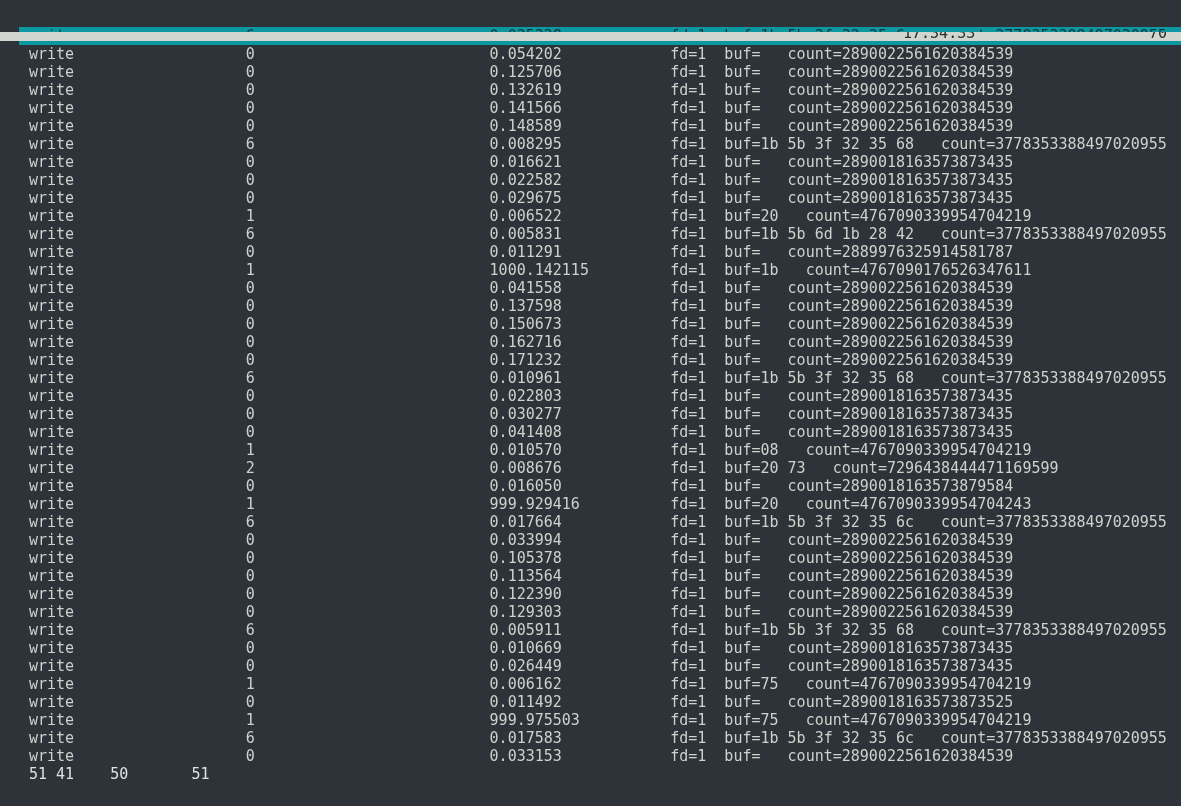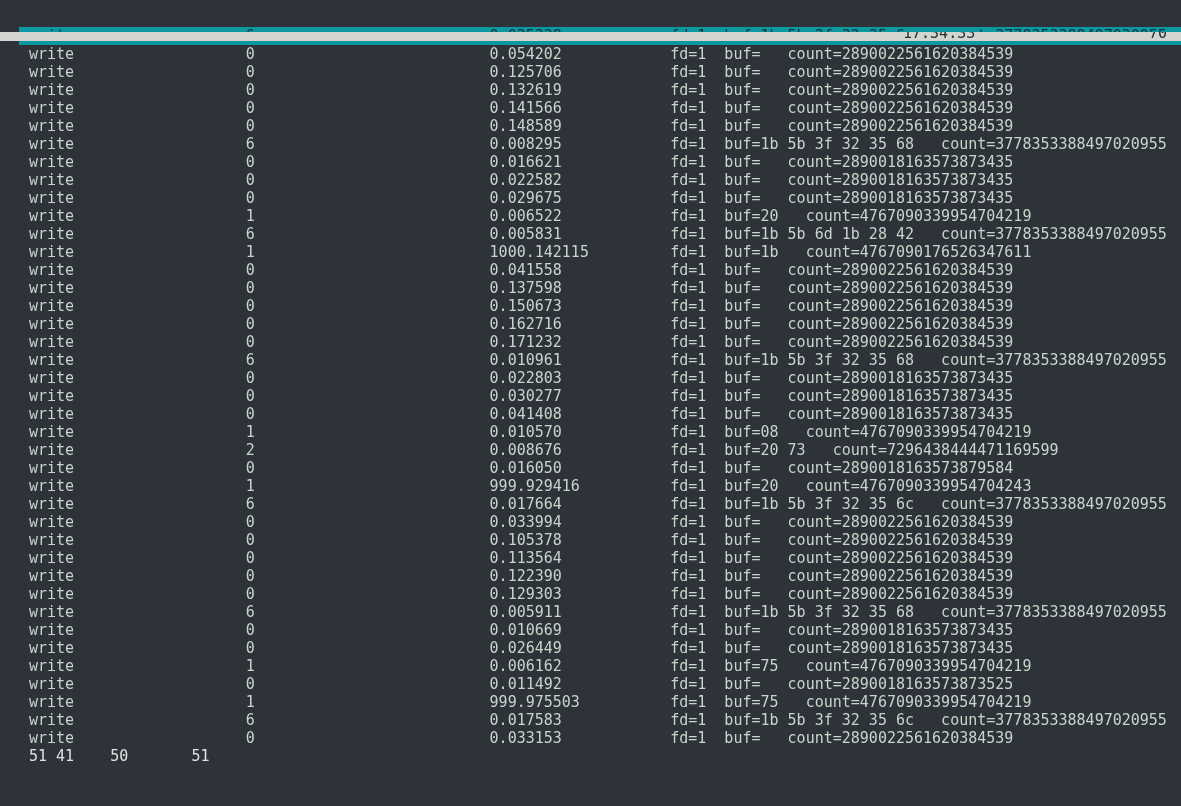--- a/index.html
+++ b/index.html
@@ -55,20 +55,21 @@
       <div class="trow">write                   0                          0.125706            fd=1  buf=   count=2890022561620384539</div>
       <div class="trow">write                   0                          0.132619            fd=1  buf=   count=2890022561620384539</div>
       <div class="trow">write                   0                          0.141566            fd=1  buf=   count=2890022561620384539</div>
       <div class="trow">write                   0                          0.148589            fd=1  buf=   count=2890022561620384539</div>
       <div class="trow">write                   6                          0.008295            fd=1  buf=1b 5b 3f 32 35 68   count=3778353388497020955</div>
       <div class="trow">write                   0                          0.016621            fd=1  buf=   count=2890018163573873435</div>
       <div class="trow">write                   0                          0.022582            fd=1  buf=   count=2890018163573873435</div>
       <div class="trow">write                   0                          0.029675            fd=1  buf=   count=2890018163573873435</div>
       <div class="trow">write                   1                          0.006522            fd=1  buf=20   count=4767090339954704219</div>
       <div class="trow">write                   6                          0.005831            fd=1  buf=1b 5b 6d 1b 28 42   count=3778353388497020955</div>
+      <div class="trow">write                   0                          0.011291            fd=1  buf=   count=2889976325914581787</div>
       <div class="trow">write                   1                          1000.142115         fd=1  buf=1b   count=4767090176526347611</div>
       <div class="trow">write                   0                          0.041558            fd=1  buf=   count=2890022561620384539</div>
       <div class="trow">write                   0                          0.137598            fd=1  buf=   count=2890022561620384539</div>
       <div class="trow">write                   0                          0.150673            fd=1  buf=   count=2890022561620384539</div>
       <div class="trow">write                   0                          0.162716            fd=1  buf=   count=2890022561620384539</div>
       <div class="trow">write                   0                          0.171232            fd=1  buf=   count=2890022561620384539</div>
       <div class="trow">write                   6                          0.010961            fd=1  buf=1b 5b 3f 32 35 68   count=3778353388497020955</div>
       <div class="trow">write                   0                          0.022803            fd=1  buf=   count=2890018163573873435</div>
       <div class="trow">write                   0                          0.030277            fd=1  buf=   count=2890018163573873435</div>
       <div class="trow">write                   0                          0.041408            fd=1  buf=   count=2890018163573873435</div>

